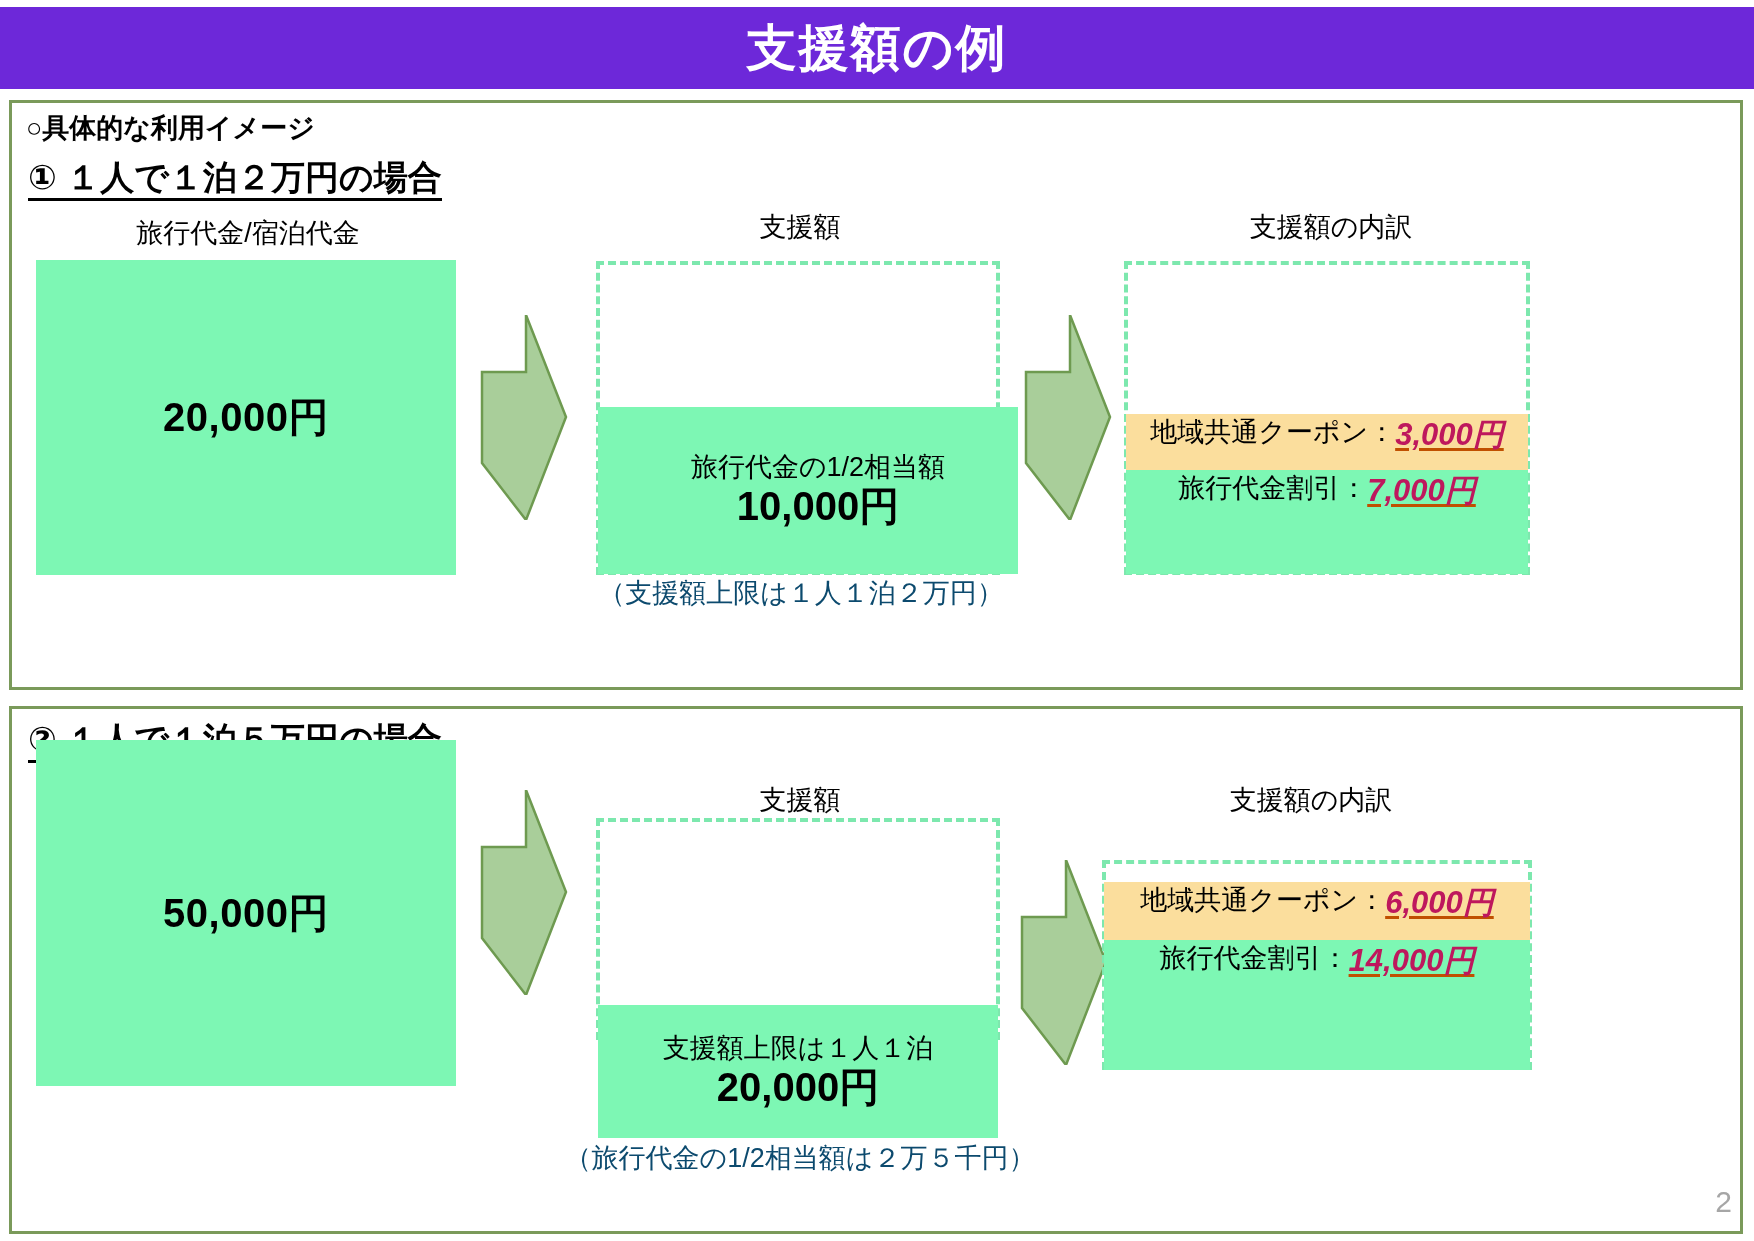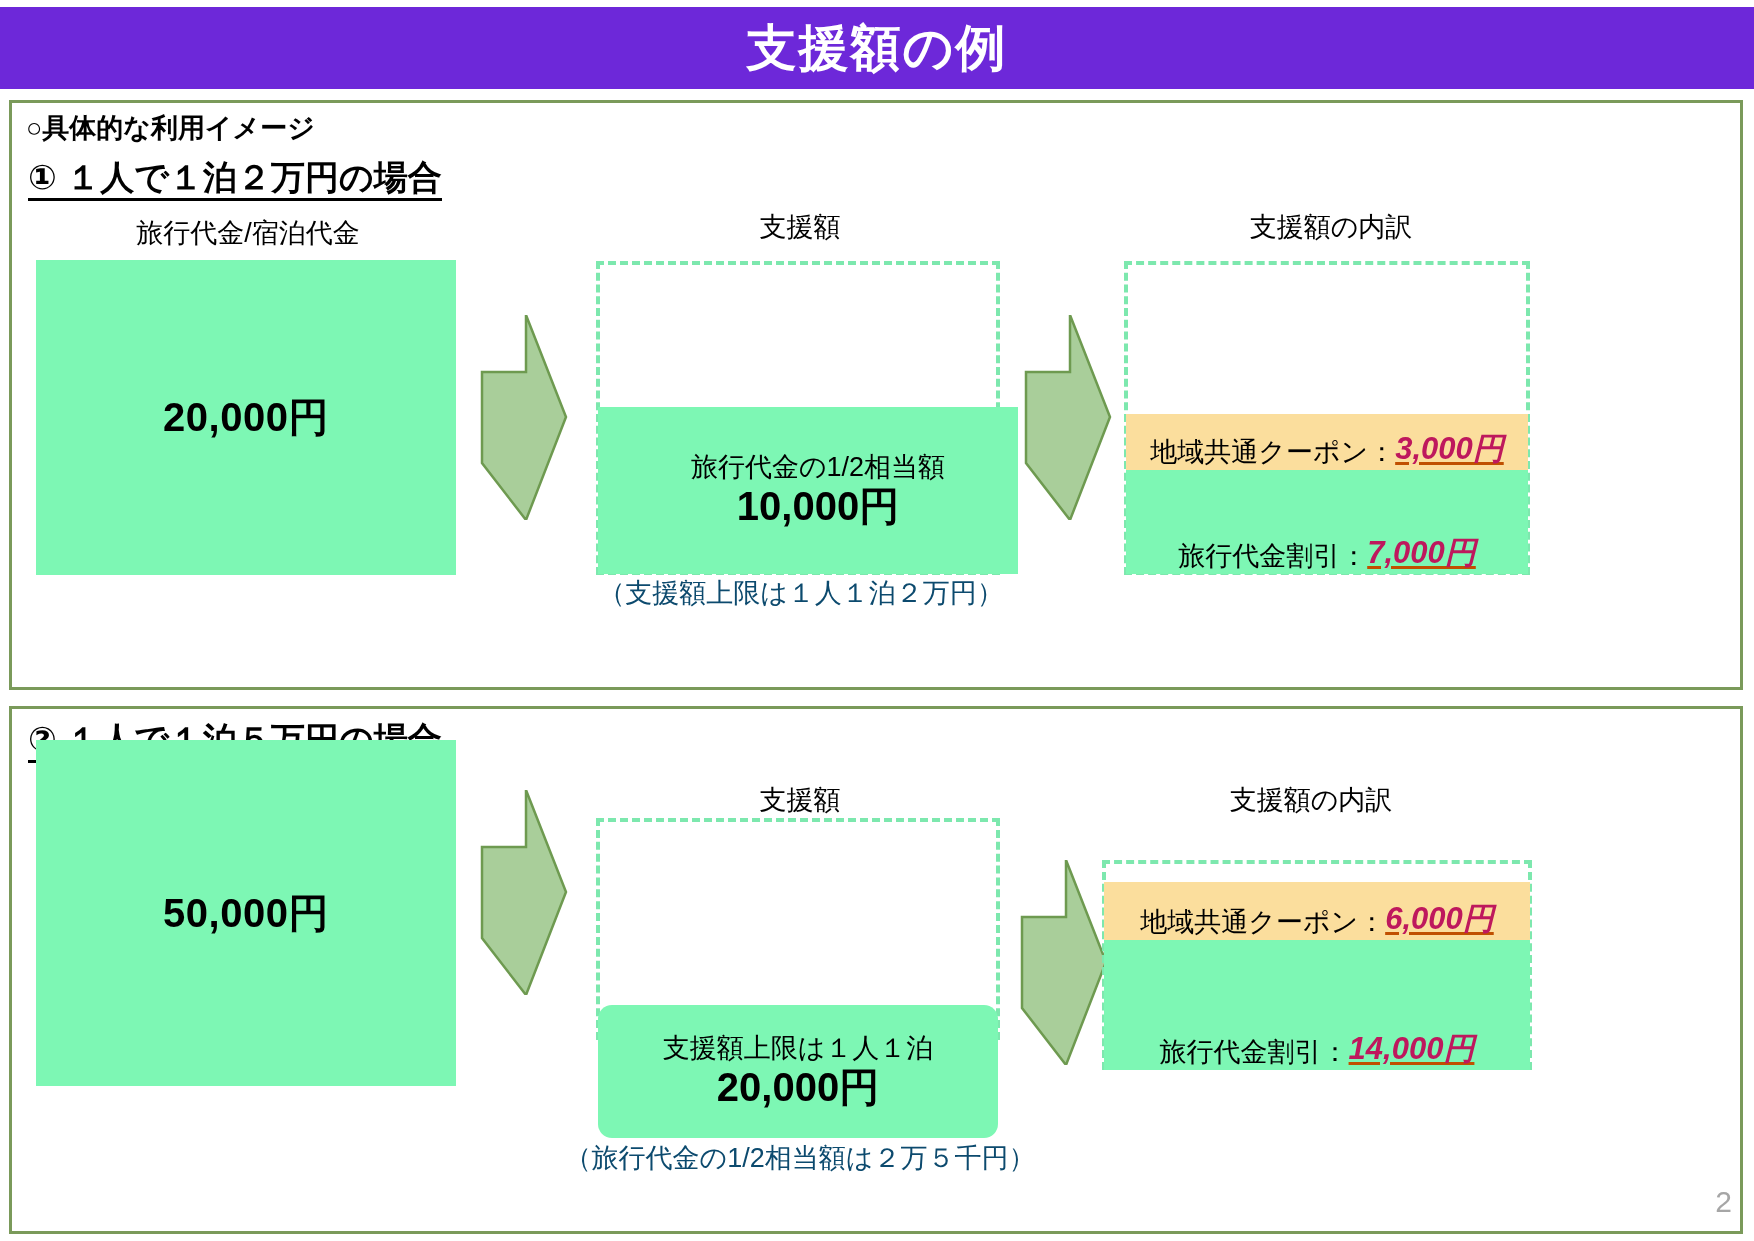--- a/index.html
+++ b/index.html
@@ -117,21 +117,21 @@
     font-size: 40px;
     font-weight: bold;
     color: #000000;
     line-height: 1.15;
   }
 
   
   .band {
     position: absolute;
     display: flex;
-    align-items: flex-end;
+    align-items: flex-start;
     justify-content: center;
     box-sizing: border-box;
   }
   .band-coupon { background: #FBDE9D; }
   .band-discount { background: #7DF7B4; }
   .band-label {
     font-size: 27px;
     color: #000000;
     white-space: nowrap;
   }
@@ -230,21 +230,21 @@
   <span class="amount">50,000円</span>
 </div>
 
 <span class="arrow" style="left:468px; top:790px;">
   <svg width="100" height="205" viewBox="0 0 100 205" xmlns="http://www.w3.org/2000/svg">
     <polygon points="14,57 58,57 58,0 98,102 58,205 14,148" fill="#A9CE9A" stroke="#6E9A50" stroke-width="2.5"></polygon>
   </svg>
 </span>
 
 <div class="dash-box" style="left:596px; top:818px; width:404px; height:222px;"></div>
-<div class="fill-mint" style="left:598px; top:1005px; width:400px; height:133px;border-radius:14px;">
+<div class="fill-mint" style="left:598px; top:1005px; width:400px; height:133px;">
   <span class="line1">支援額上限は１人１泊</span>
   <span class="line2">20,000円</span>
 </div>
 <div class="note" style="left:560px; top:1140px; width:480px; text-align:center;">（旅行代金の1/2相当額は２万５千円）</div>
 
 <span class="arrow" style="left:1008px; top:860px;">
   <svg width="100" height="205" viewBox="0 0 100 205" xmlns="http://www.w3.org/2000/svg">
     <polygon points="14,57 58,57 58,0 98,102 58,205 14,148" fill="#A9CE9A" stroke="#6E9A50" stroke-width="2.5"></polygon>
   </svg>
 </span>

